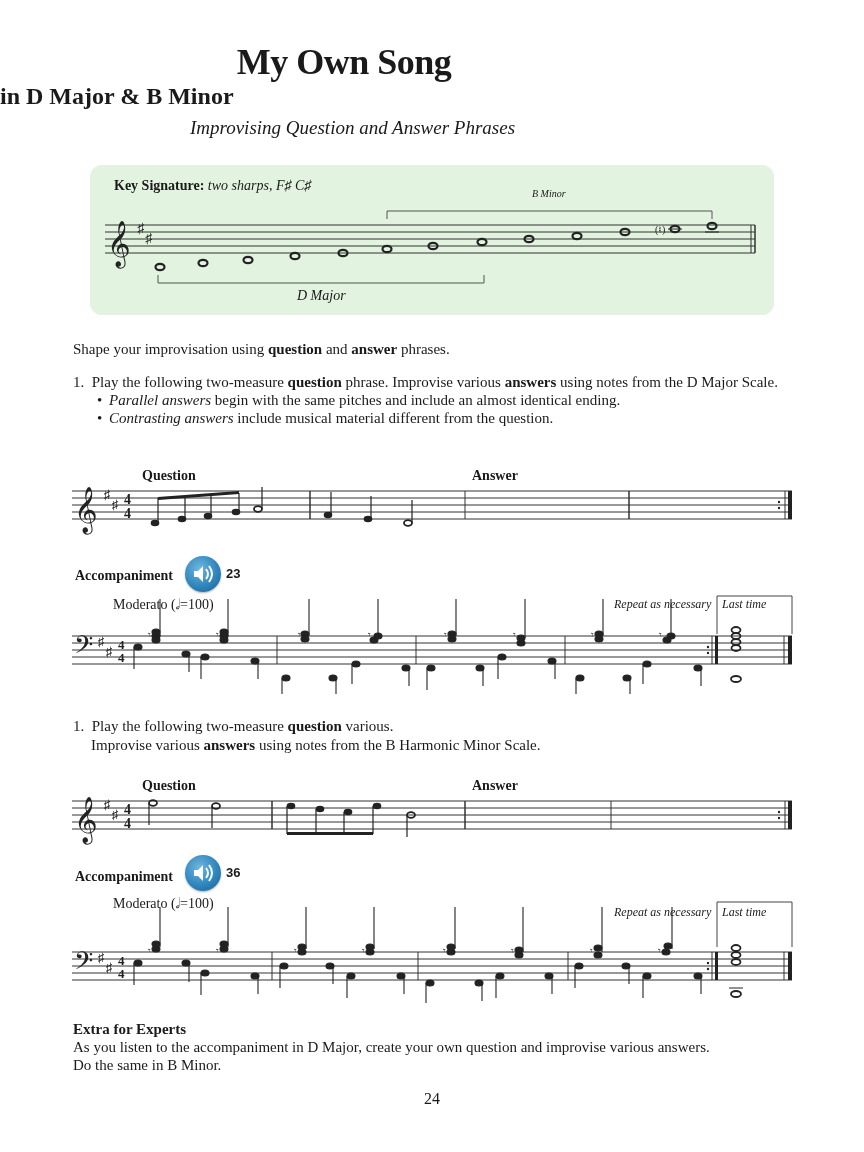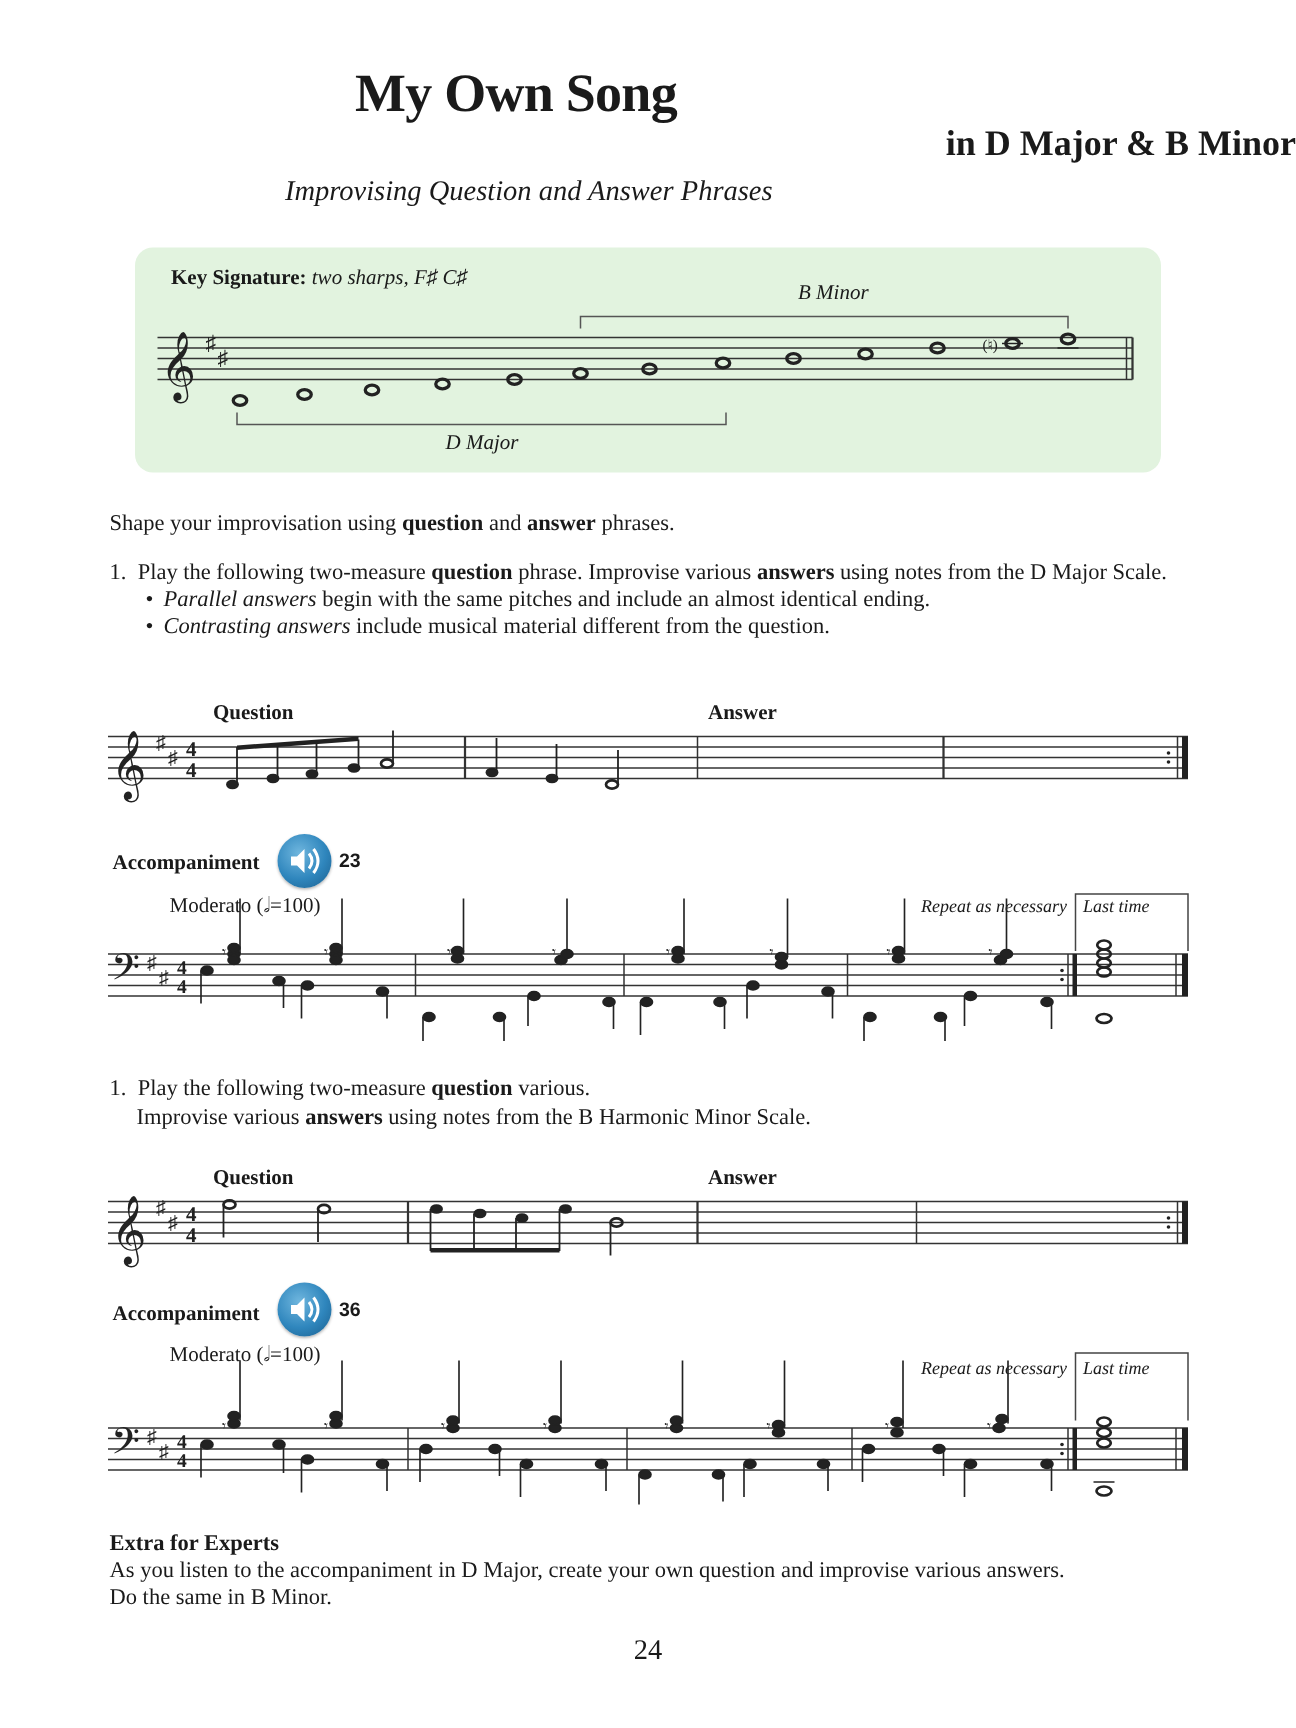--- a/index.html
+++ b/index.html
@@ -1,52 +1,52 @@
 <!DOCTYPE html>
 <html><head>
 <meta charset="utf-8">
 <style>
   html, body { margin:0; padding:0; background:#ffffff; }
   body { width:864px; height:1152px; position:relative; overflow:hidden;
          font-family:"Liberation Serif","DejaVu Serif",serif; color:#1a1a1a; }
   .abs { position:absolute; }
   .title { left:0; width:688px; top:42px; text-align:center; font-weight:bold; font-size:36px; line-height:40px; letter-spacing:-0.5px; }
-  .subtitle { left:0; width:864px; top:82px; text-align:right; font-weight:bold; font-size:24px; line-height:28px; }
+  .subtitle { left:0; width:864px; top:82px; text-align:left; font-weight:bold; font-size:24px; line-height:28px; }
   .tagline { left:0; width:705px; top:116px; text-align:center; font-style:italic; font-size:19px; line-height:24px; }
   .keybox { left:90px; top:165px; width:684px; height:150px; background:#e2f3df; border-radius:12px; }
   .keysig-label { left:114px; top:178px; font-size:14px; }
   .keysig-label b { font-weight:bold; }
   .keysig-label i { font-style:italic; }
   .body-text { font-size:15px; line-height:19px; }
   .staff-label { font-weight:bold; font-size:14px; }
   .accomp-label { font-weight:bold; font-size:14px; }
   .track-num { font-family:"Liberation Sans","DejaVu Sans",sans-serif; font-weight:bold; font-size:13px; }
   .tempo { font-size:14px;text-align:center; }
   .ital-small { font-style:italic; font-size:12px; }
   .speaker { width:36px; height:36px; border-radius:50%;
              background:radial-gradient(circle at 40% 35%, #6fb6de 0%, #2f86bd 55%, #1b5e8c 100%);
              box-shadow:0 1px 2px rgba(0,0,0,0.3); }
   .speaker svg { position:absolute; left:0; top:0; }
-  .pagenum { left:0; width:864px; top:1090px; text-align:center; font-size:19px; }
+  .pagenum { left:0; width:864px; top:1090px; text-align:center; font-size:16px; }
   svg.staff { position:absolute; overflow:visible; }
   .bullet { display:inline-block; width:12px; }
 </style>
 </head>
 <body>
 
 <div class="abs title">My Own Song</div>
 <div class="abs subtitle">in D Major &amp; B Minor</div>
 <div class="abs tagline">Improvising Question and Answer Phrases</div>
 
 <div class="abs keybox"></div>
 <div class="abs keysig-label">
   <b>Key Signature:</b>
   <i>two sharps, F♯ C♯</i>
 </div>
-<div class="abs ital-small" style="left:532px;top:188px;font-size:14px;">B Minor</div>
+<div class="abs ital-small" style="left:532px;top:188px;font-size:10px;">B Minor</div>
 <div class="abs ital-small" style="left:297px;top:288px;font-size:14px;">D Major</div>
 
 <svg class="staff" style="left:105px;top:205px;" width="660" height="90" viewBox="0 0 660 90">
   <g stroke="#333" stroke-width="1">
     <line x1="0" y1="20" x2="650" y2="20"></line>
       <line x1="0" y1="27" x2="650" y2="27"></line>
     <line x1="0" y1="34" x2="650" y2="34"></line>
       <line x1="0" y1="41" x2="650" y2="41"></line>
     <line x1="0" y1="48" x2="650" y2="48"></line>
     <line x1="646" y1="20" x2="646" y2="48"></line>

